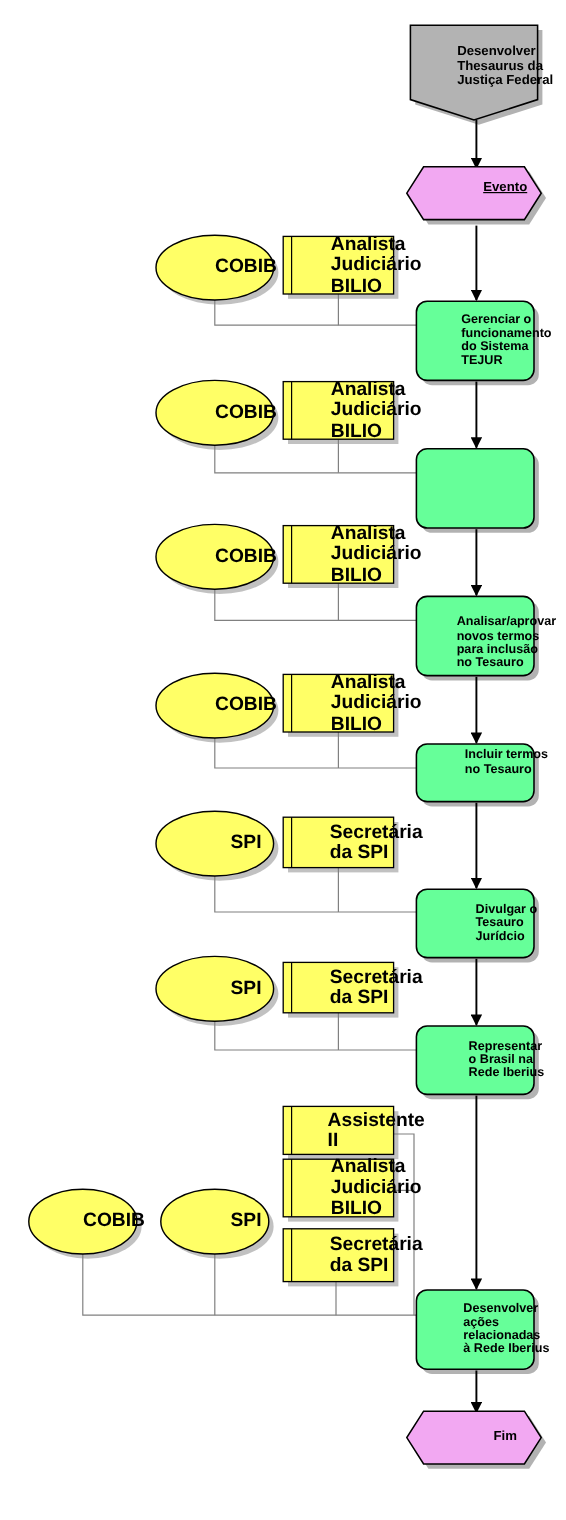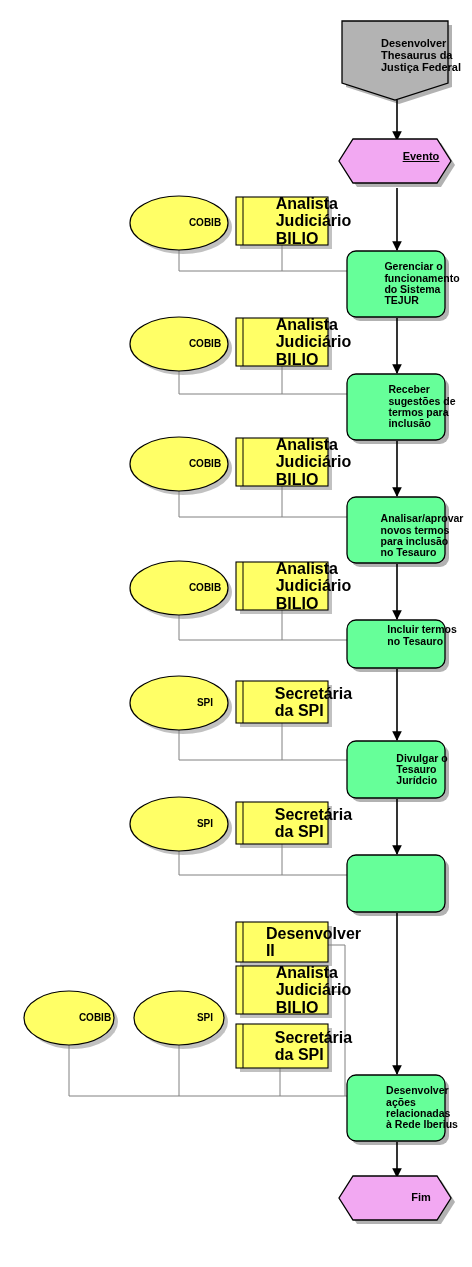--- a/index.html
+++ b/index.html
@@ -42,21 +42,21 @@
   .lbl-event {
     font-size: 11px;
   }
   .lbl-proc {
     font-size: 10.5px;
   }
   .lbl-role {
     font-size: 16px;
   }
   .lbl-org {
-    font-size: 10px;
+    font-size: 16px;
   }
 </style>
 </head>
 <body>
 
 <div id="canvas">
 
   <svg id="svg-layer" viewBox="0 0 472 1267" xmlns="http://www.w3.org/2000/svg">
     <defs>
       <marker id="arrow" viewBox="0 0 10 10" refX="9" refY="5" markerWidth="6" markerHeight="6" orient="auto-start-reverse">
@@ -188,33 +188,32 @@
   <div class="node-label lbl-start" style="left:342px;top:21px;width:106px;height:70px;">Desenvolver
 Thesaurus da
 Justiça Federal</div>
 
   <div class="node-label lbl-event" style="left:339px;top:139px;width:112px;height:36px;text-decoration:underline;">Evento</div>
 
   <div class="node-label lbl-proc" style="left:347px;top:251px;width:98px;height:66px;">Gerenciar o
 funcionamento
 do Sistema
 TEJUR</div>
-  <div class="node-label lbl-proc" style="left:347px;top:374px;width:98px;height:66px;">Receber
-sugestões de
-termos para
-inclusão</div>
   <div class="node-label lbl-proc" style="left:345px;top:497px;width:102px;height:78px;">Analisar/aprovar
 novos termos
 para inclusão
 no Tesauro</div>
   <div class="node-label lbl-proc" style="left:347px;top:620px;width:98px;height:31px;">Incluir termos
 no Tesauro</div>
   <div class="node-label lbl-proc" style="left:347px;top:741px;width:98px;height:57px;">Divulgar o
 Tesauro
 Jurídcio</div>
+  <div class="node-label lbl-proc" style="left:347px;top:855px;width:98px;height:57px;">Representar
+o Brasil na
+Rede Iberius</div>
   <div class="node-label lbl-proc" style="left:347px;top:1075px;width:98px;height:66px;">Desenvolver
 ações
 relacionadas
 à Rede Iberius</div>
 
   <div class="node-label lbl-org" style="left:130px;top:196px;width:98px;height:54px;">COBIB</div>
   <div class="node-label lbl-org" style="left:130px;top:317px;width:98px;height:54px;">COBIB</div>
   <div class="node-label lbl-org" style="left:130px;top:437px;width:98px;height:54px;">COBIB</div>
   <div class="node-label lbl-org" style="left:130px;top:561px;width:98px;height:54px;">COBIB</div>
   <div class="node-label lbl-org" style="left:130px;top:676px;width:98px;height:54px;">SPI</div>
@@ -231,21 +230,21 @@
   <div class="node-label lbl-role" style="left:247px;top:438px;width:81px;height:48px;">Analista
 Judiciário
 BILIO</div>
   <div class="node-label lbl-role" style="left:247px;top:562px;width:81px;height:48px;">Analista
 Judiciário
 BILIO</div>
   <div class="node-label lbl-role" style="left:247px;top:681px;width:81px;height:42px;">Secretária
 da SPI</div>
   <div class="node-label lbl-role" style="left:247px;top:802px;width:81px;height:42px;">Secretária
 da SPI</div>
-  <div class="node-label lbl-role" style="left:247px;top:922px;width:81px;height:40px;">Desenvolver II</div>
+  <div class="node-label lbl-role" style="left:247px;top:922px;width:81px;height:40px;">Assistente II</div>
   <div class="node-label lbl-role" style="left:247px;top:966px;width:81px;height:48px;">Analista
 Judiciário
 BILIO</div>
   <div class="node-label lbl-role" style="left:247px;top:1024px;width:81px;height:44px;">Secretária
 da SPI</div>
 
   <div class="node-label lbl-event" style="left:339px;top:1176px;width:112px;height:44px;">Fim</div>
 
 </div>
 

